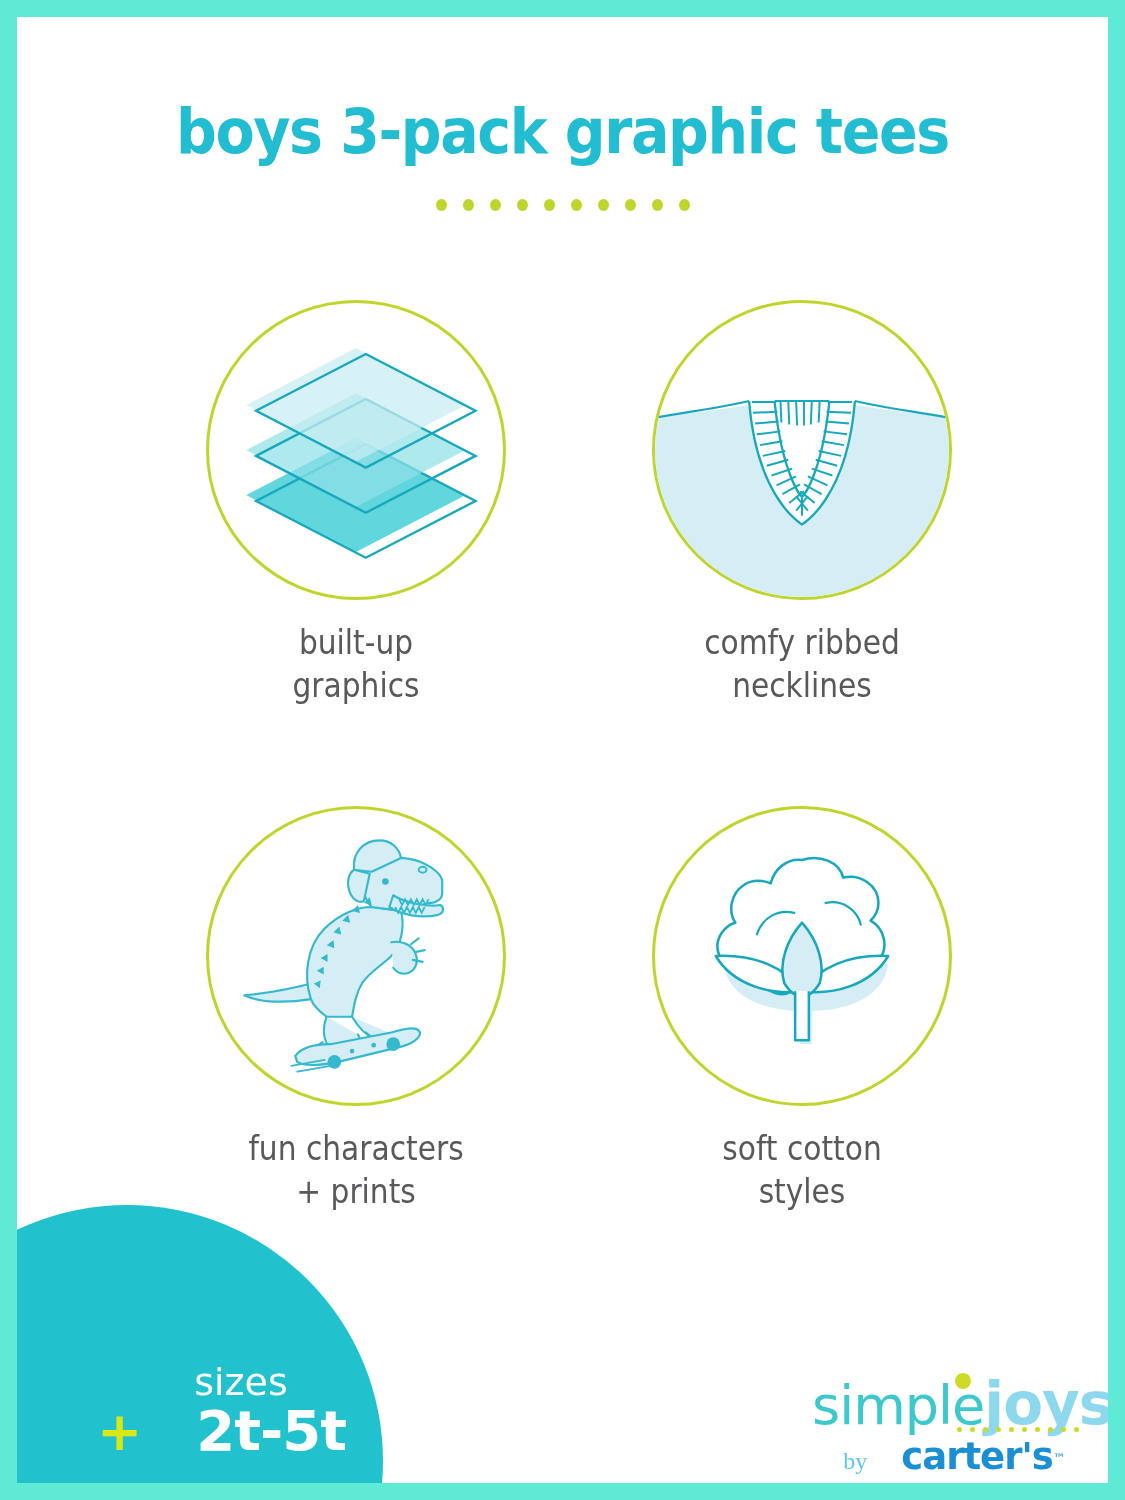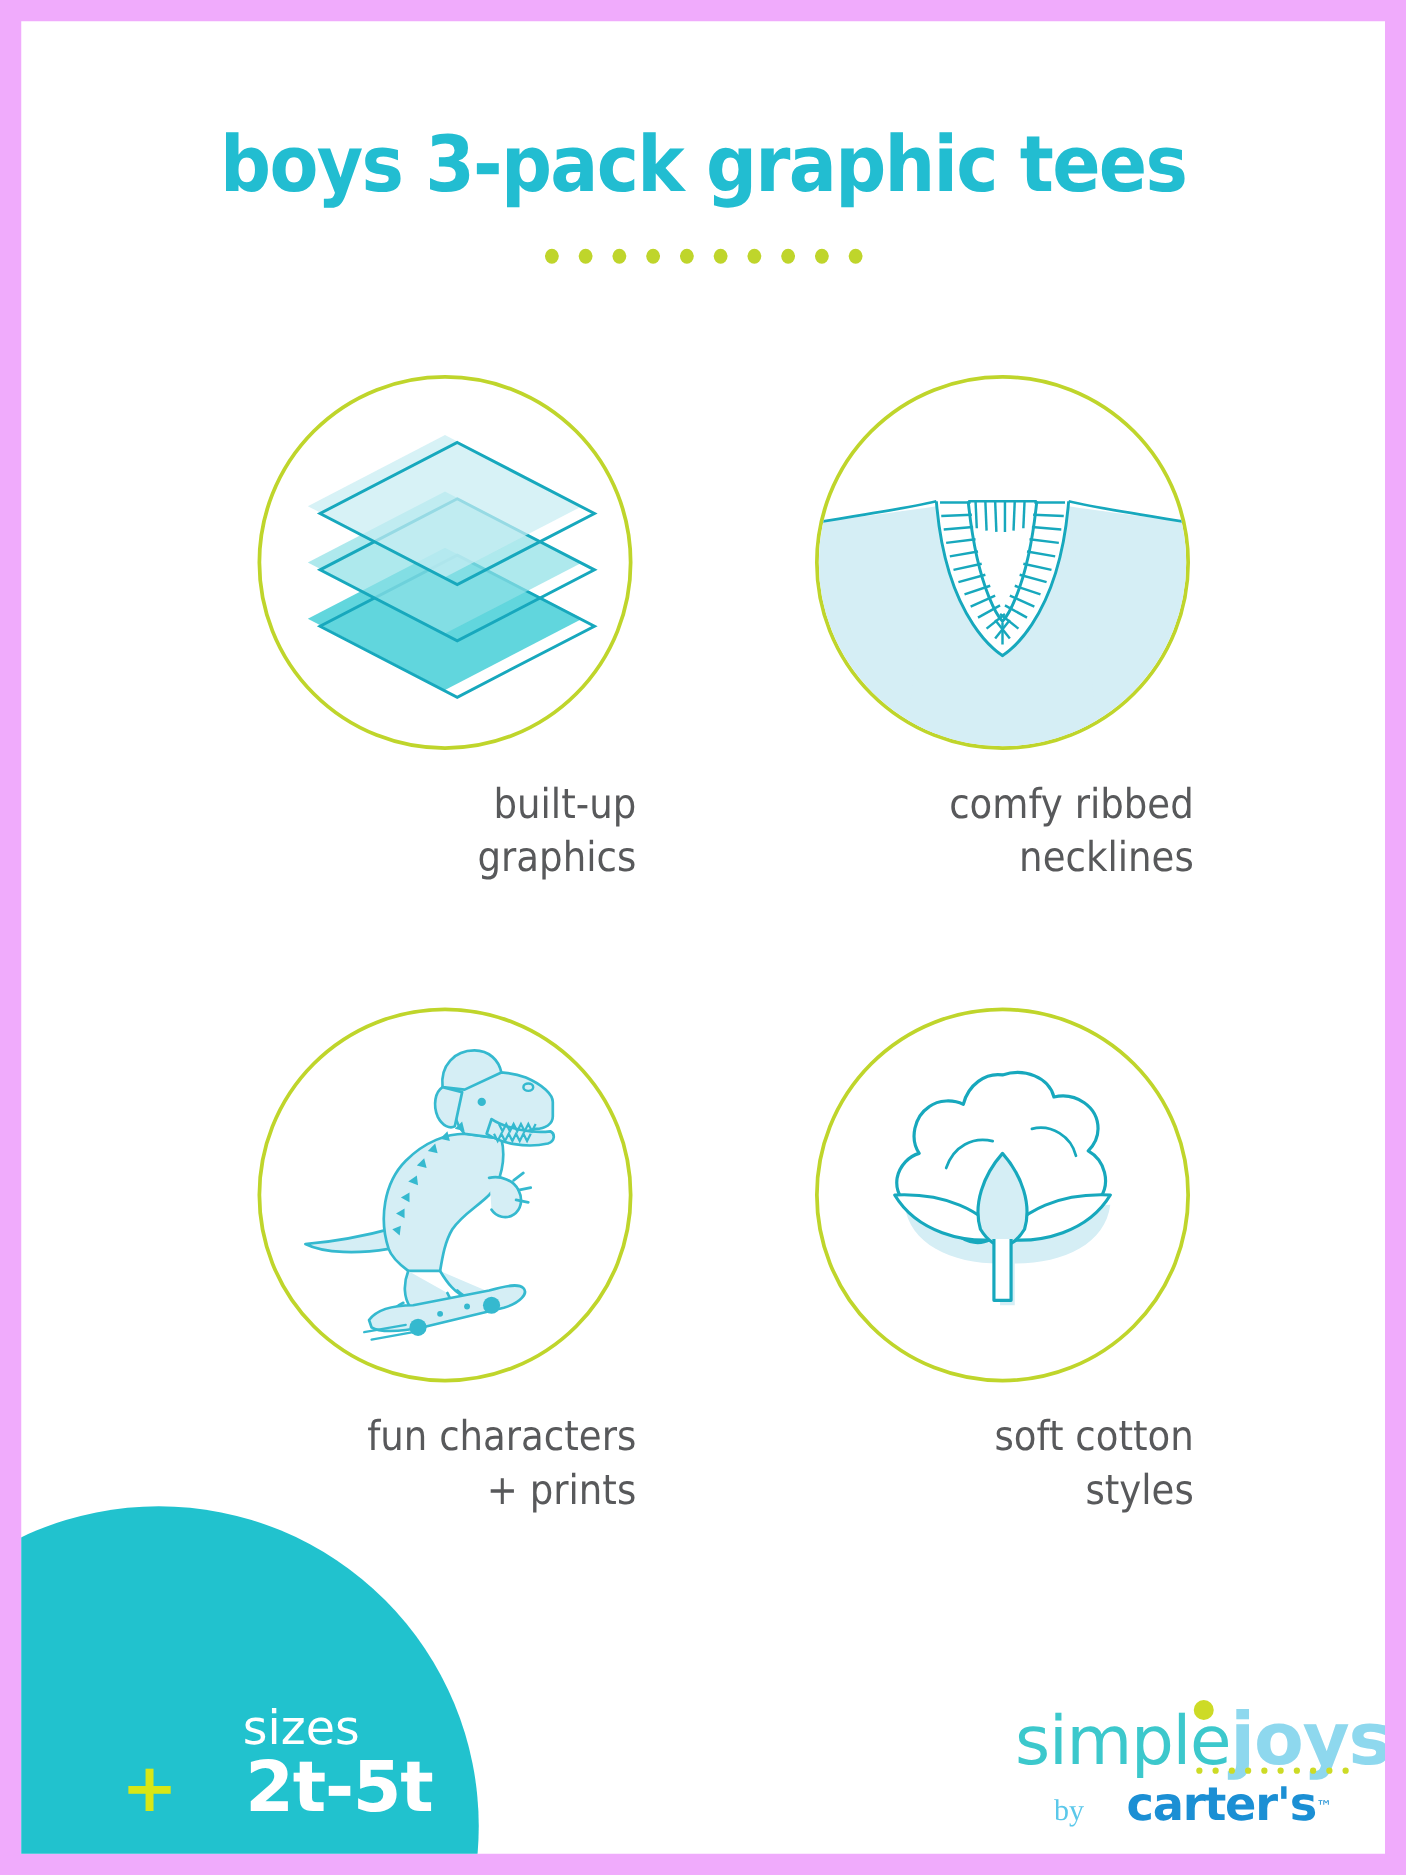--- a/index.html
+++ b/index.html
@@ -12,21 +12,21 @@
     height: 1500px;
     font-family: "Liberation Sans", sans-serif;
     overflow: hidden;
   }
 
   
   #poster {
     position: relative;
     width: 1125px;
     height: 1500px;
-    background: #f0abfc;   
+    background: #5eead4;   
     box-sizing: border-box;
     overflow: hidden;
   }
   #canvas {
     position: absolute;
     left: 17px;
     top: 17px;
     width: 1091px;
     height: 1466px;
     background: #ffffff;
@@ -61,21 +61,21 @@
     width: 11px;
     height: 12px;
     border-radius: 50%;
     background: #bfd52b;
   }
 
   
   .feature {
     position: absolute;
     width: 340px;
-    text-align: right;
+    text-align: center;
   }
   .feature .circle {
     position: relative;
     width: 300px;
     height: 300px;
     margin: 0 auto;
     border-radius: 50%;
     border: 3px solid #bfd52b;
     box-sizing: border-box;
     overflow: hidden;
@@ -156,20 +156,21 @@
     left: 795px;
     top: 1345px;
     width: 285px;
     text-align: center;
   }
   .logo-line-1 {
     position: relative;
     font-size: 0;
     white-space: nowrap;
     line-height: 1;
+    margin-top: 13px;
   }
   .logo-simple {
     font-family: "DejaVu Sans", sans-serif;
     font-size: 54px;
     color: #3cc8cc;
     letter-spacing: -1px;
     vertical-align: baseline;
   }
   .logo-joys {
     font-family: "DejaVu Sans", sans-serif;

